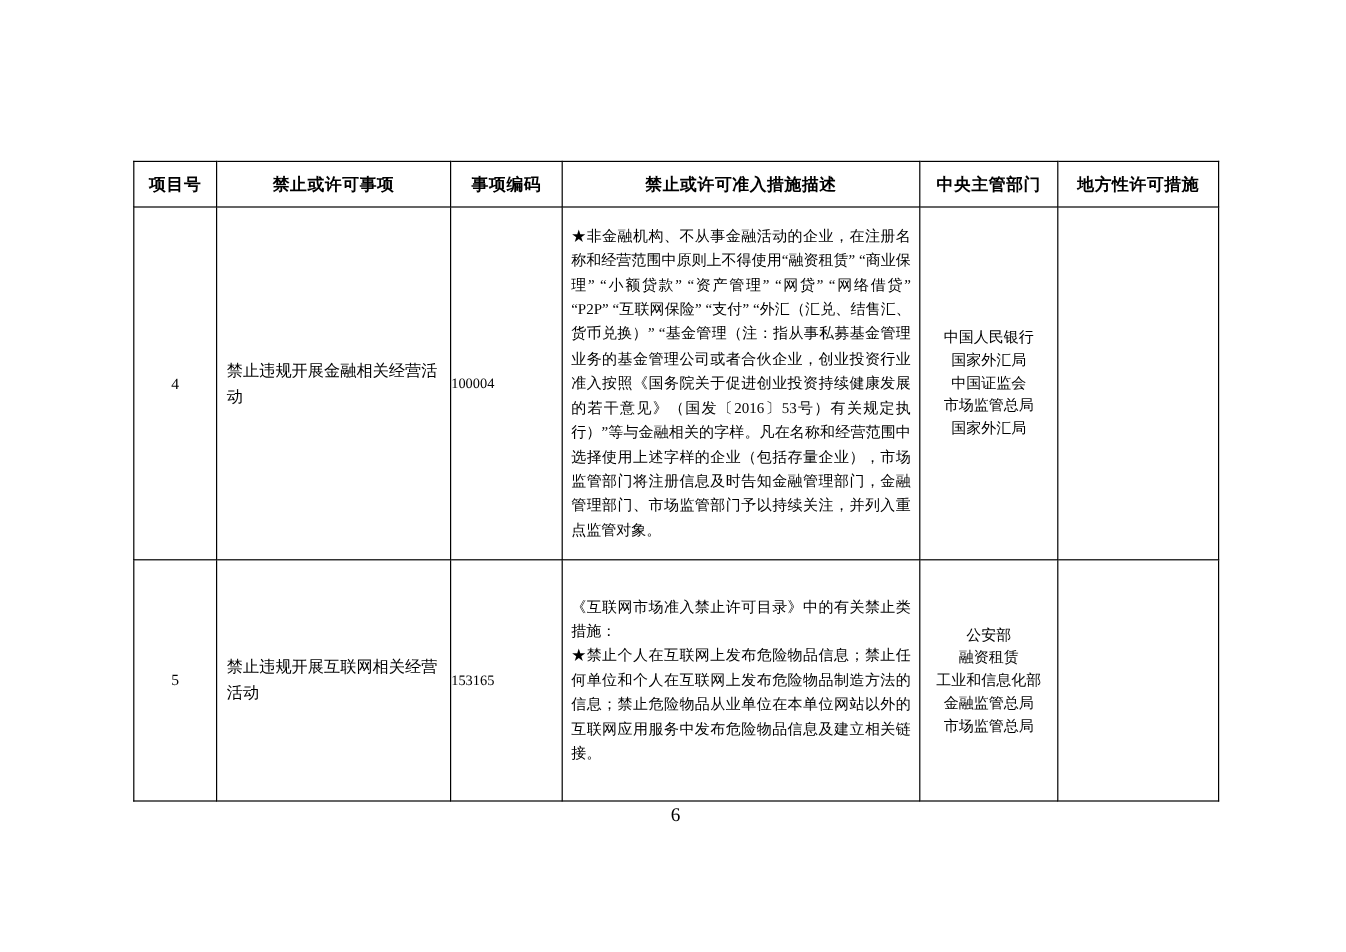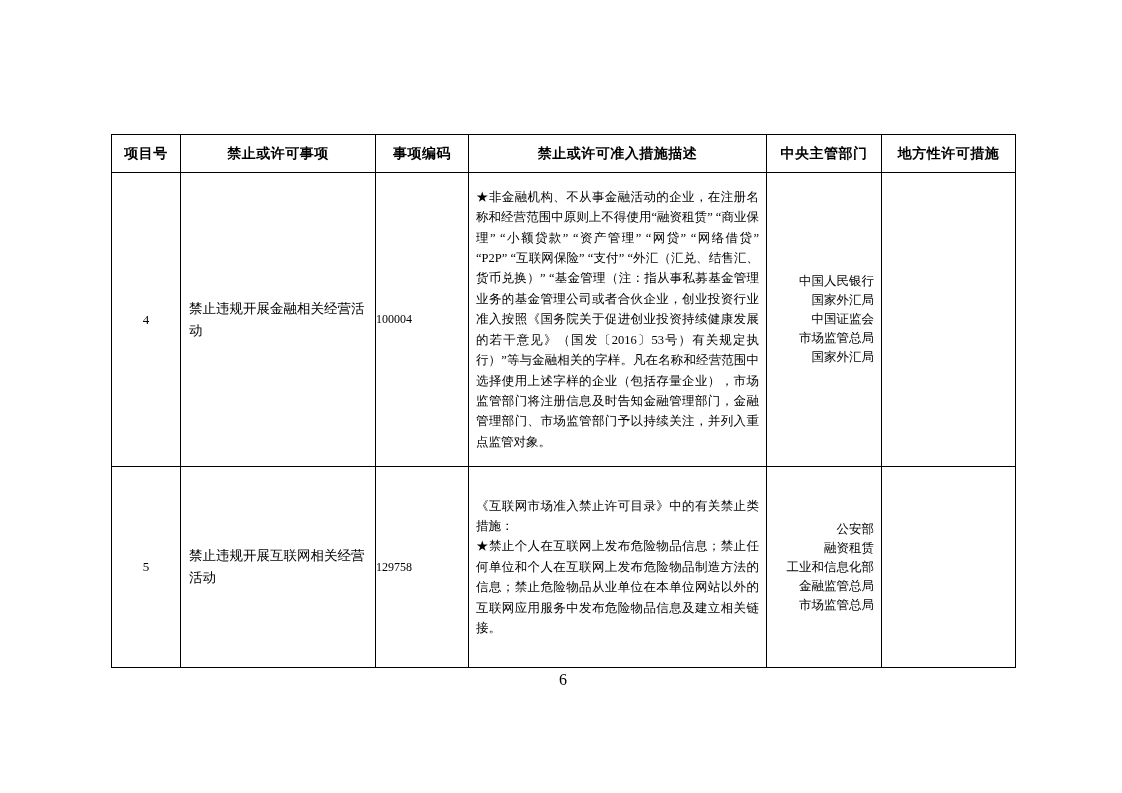--- a/index.html
+++ b/index.html
@@ -61,21 +61,21 @@
   td.desc-cell {
     font-size: 12.5px;
     text-align: justify;
     padding: 6px 7px;
     line-height: 20.4px;
     white-space: pre-line;
     font-family: Liberation Serif, serif;
   }
   td.dept-cell {
     font-size: 12.5px;
-    text-align: right;
+    text-align: center;
     padding: 4px 7px;
     line-height: 19px;
   }
   td.local-cell {
     font-size: 12.5px;
   }
   .dept-line { display: block; }
   .page-number {
     position: absolute;
     left: 111px; top: 671px;
@@ -120,21 +120,21 @@
         <span class="dept-line">中国证监会</span>
         <span class="dept-line">市场监管总局</span>
         <span class="dept-line">国家外汇局</span>
       </td>
       <td class="local-cell"></td>
     </tr>
 
     <tr class="row-5">
       <td class="id-cell">5</td>
       <td class="item-cell">禁止违规开展互联网相关经营活动</td>
-      <td class="code-cell">129758</td>
+      <td class="code-cell">153165</td>
       <td class="desc-cell">《互联网市场准入禁止许可目录》中的有关禁止类措施：
 ★禁止个人在互联网上发布危险物品信息；禁止任何单位和个人在互联网上发布危险物品制造方法的信息；禁止危险物品从业单位在本单位网站以外的互联网应用服务中发布危险物品信息及建立相关链接。</td>
       <td class="dept-cell">
         <span class="dept-line">公安部</span>
         <span class="dept-line">融资租赁</span>
         <span class="dept-line">工业和信息化部</span>
         <span class="dept-line">金融监管总局</span>
         <span class="dept-line">市场监管总局</span>
       </td>
       <td class="local-cell"></td>

